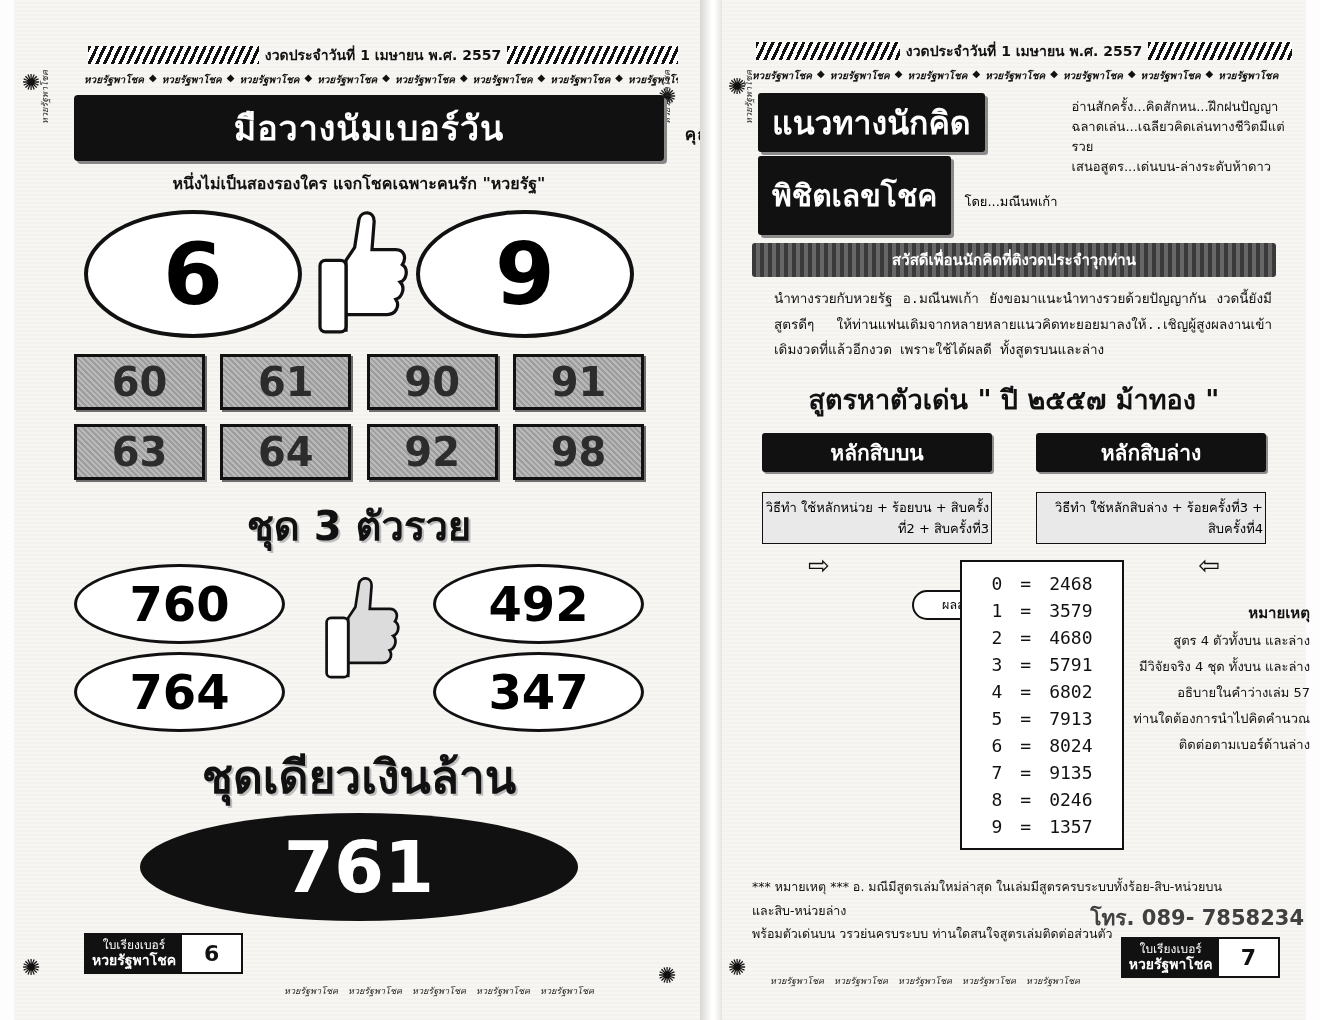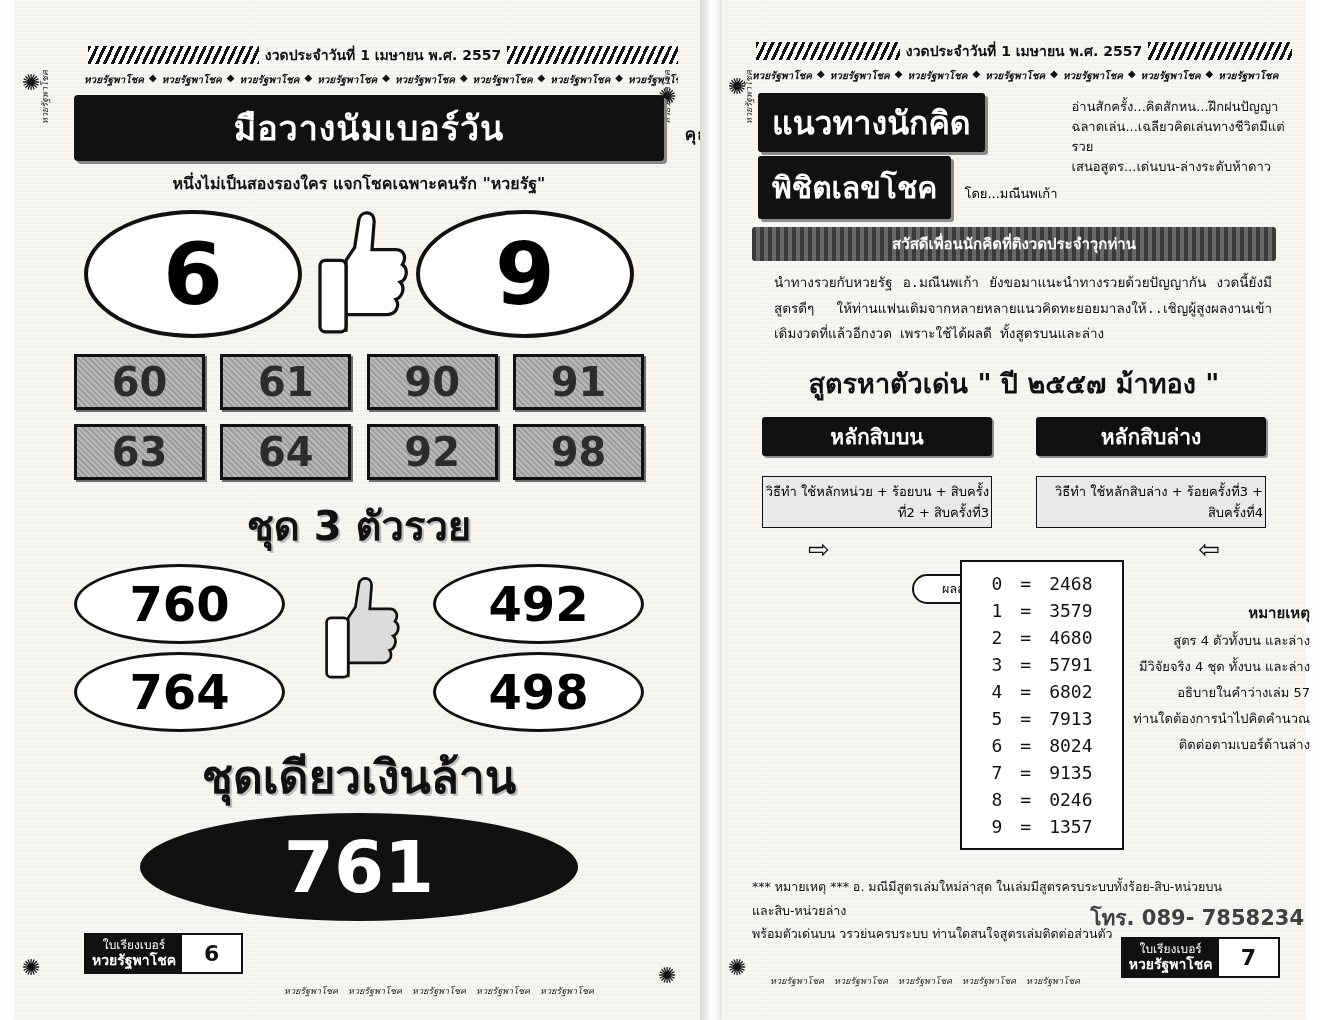--- a/index.html
+++ b/index.html
@@ -60,21 +60,21 @@
      display:flex;align-items:center;justify-content:center;font-size:72px;font-weight:bold;
      box-shadow:0 0 0 4px #111;}
 
   .footer{position:absolute;left:70px;bottom:46px;display:flex;align-items:stretch;border:2px solid #111;}
   .footer .lbl{background:#111;color:#fff;font-size:12px;line-height:1.1;padding:4px 6px;text-align:center;}
   .footer .pg{background:#fff;color:#111;font-size:22px;font-weight:bold;padding:2px 22px;display:flex;align-items:center;}
 
   
   .rtitle{background:#111;color:#fff;display:inline-block;padding:4px 14px;font-size:32px;font-weight:bold;
      border-radius:3px;box-shadow:3px 3px 0 #8b8b8b;}
-  .rtitle2{background:#111;color:#fff;display:inline-block;padding:8px 14px;font-size:30px;font-weight:bold;
+  .rtitle2{background:#111;color:#fff;display:inline-block;padding:16px 14px;font-size:30px;font-weight:bold;
      border-radius:3px;margin-top:4px;box-shadow:3px 3px 0 #8b8b8b;}
   .rslogan{font-size:13px;color:#111;line-height:1.55;}
   .banner{margin:8px 30px 0 30px;background:repeating-linear-gradient(90deg,#3a3a3a 0 4px,#676767 4px 8px);
      color:#fff;text-align:center;font-size:15px;font-weight:bold;padding:5px 0;border-radius:3px;}
   .para{font-size:13.5px;color:#111;line-height:1.9;margin:10px 34px 0 52px;text-align:justify;font-family:Liberation Mono, monospace;}
   .formula-title{text-align:center;font-size:27px;font-weight:bold;margin-top:14px;color:#111;}
   .twocol{display:flex;justify-content:space-between;margin:12px 40px 0 40px;}
   .box{width:230px;}
   .box .bh{background:#111;color:#fff;text-align:center;font-size:21px;font-weight:bold;padding:3px 0;border-radius:3px;
      box-shadow:2px 2px 0 #8c8c8c;}
@@ -182,21 +182,21 @@
         <path d="M38 118 L38 52 L46 40 L50 14 C52 6 64 6 64 16 L62 42 L84 42 C92 42 94 50 90 56
                  C96 60 94 70 88 72 C93 77 90 86 84 88 C88 94 84 102 76 102 L38 102 Z" fill="#dcdcdc" stroke="#111" stroke-width="3"></path>
         <rect x="14" y="52" width="24" height="66" rx="5" fill="#ffffff" stroke="#111" stroke-width="3"></rect>
       </svg>
       <div class="r">
         <div class="ellipse ov">760</div>
         <div class="ellipse ov">492</div>
       </div>
       <div class="r">
         <div class="ellipse ov">764</div>
-        <div class="ellipse ov">498</div>
+        <div class="ellipse ov">347</div>
       </div>
     </div>
 
     <div class="script-head" style="font-size:46px;margin-top:2px;">ชุดเดียวเงินล้าน</div>
     <div class="bigoval">761</div>
 
     <div class="footer">
       <div class="lbl">
         <div>ใบเรียงเบอร์</div>
         <div style="font-size:14px;font-weight:bold;">หวยรัฐพาโชค</div>

